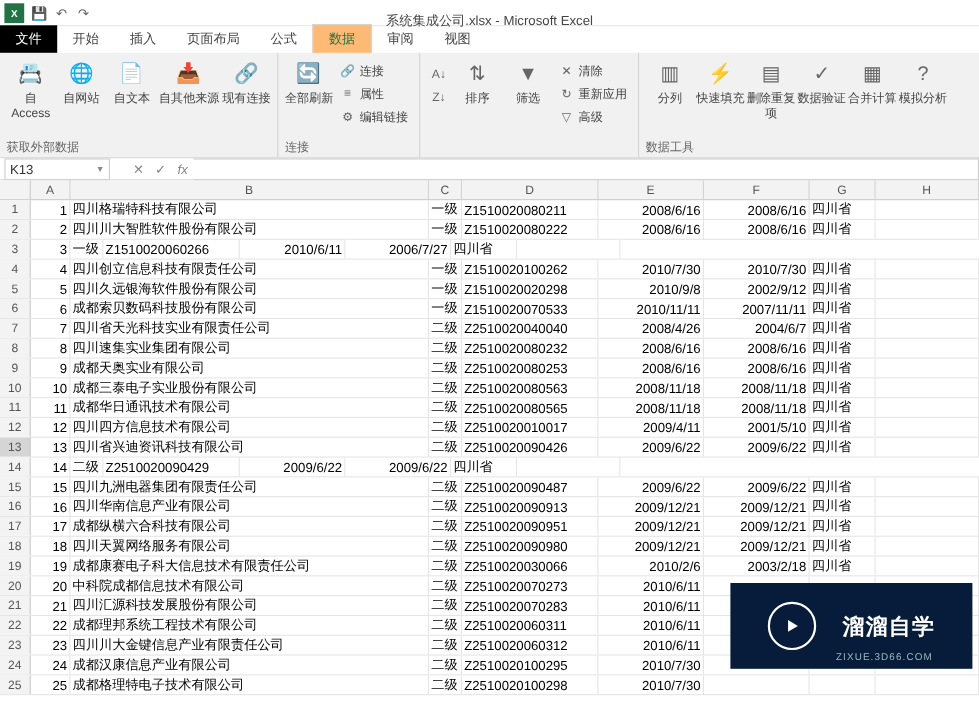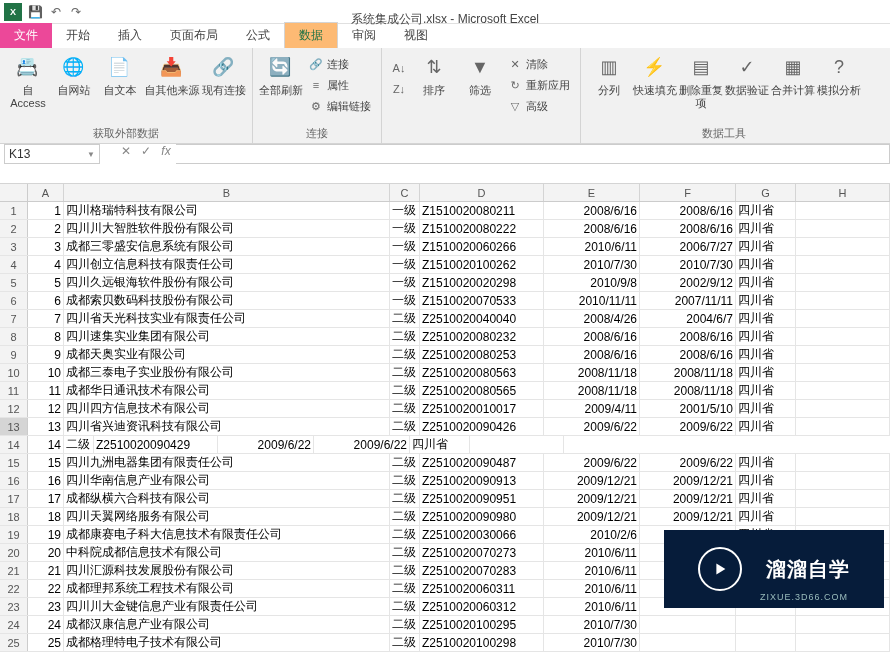--- a/index.html
+++ b/index.html
@@ -7,36 +7,36 @@
 
 
 .titlebar { height: 24px; background: #fff; display: flex; align-items: center; padding: 0 4px; border-bottom: 1px solid #e0e0e0; }
 .titlebar .xl-icon { width: 18px; height: 18px; background: #217346; color: #fff; font-size: 9px; font-weight: bold; display: inline-flex; align-items: center; justify-content: center; margin-right: 4px; }
 .titlebar .qat-icon { width: 20px; height: 18px; display: inline-flex; align-items: center; justify-content: center; color: #666; }
 .titlebar .title { position: absolute; left: 50%; transform: translateX(-50%); font-size: 12px; color: #444; margin-top: 16px; }
 
 
 .ribbon-tabs { height: 24px; background: #fff; display: flex; align-items: flex-end; }
 .ribbon-tabs .tab { padding: 4px 14px; font-size: 12px; color: #444; cursor: pointer; }
-.ribbon-tabs .tab.file { background: #ec4899; color: #fff; }
+.ribbon-tabs .tab.file { background: #000000; color: #fff; }
 .ribbon-tabs .tab.active { background: #fdba74; border: 1px solid #d4d4d4; border-bottom: none; color: #217346; }
 
 
 .ribbon { height: 96px; background: #f1f1f1; border-bottom: 1px solid #d4d4d4; display: flex; }
 .ribbon-group { border-right: 1px solid #d4d4d4; display: flex; flex-direction: column; justify-content: space-between; padding: 4px 6px 0 6px; }
 .ribbon-group .group-items { display: flex; align-items: flex-start; gap: 2px; flex: 1; }
-.ribbon-group .group-label { text-align: center; font-size: 11px; color: #666; padding: 2px 0; }
+.ribbon-group .group-label { text-align: left; font-size: 11px; color: #666; padding: 2px 0; }
 .rbtn { display: flex; flex-direction: column; align-items: center; justify-content: flex-start; width: 44px; padding: 2px 0; font-size: 11px; color: #444; cursor: pointer; line-height: 1.2; text-align: center; }
 .rbtn .ico { width: 28px; height: 28px; margin-bottom: 2px; display: flex; align-items: center; justify-content: center; font-size: 18px; color: #666; border: 1px solid transparent; }
 .vstack { display: flex; flex-direction: column; gap: 1px; padding-top: 2px; }
 .small-item { display: flex; align-items: center; gap: 4px; font-size: 11px; color: #444; height: 20px; padding: 0 4px; cursor: pointer; }
 .small-item .sico { width: 14px; height: 14px; display: inline-flex; align-items: center; justify-content: center; color: #666; }
 
 
-.namebox-row { height: 40px; border-bottom: 1px solid #d4d4d4; display: flex; align-items: flex-start; background: #fff; }
+.namebox-row { height: 20px; border-bottom: 1px solid #d4d4d4; display: flex; align-items: center; background: #fff; }
 .namebox { width: 96px; height: 20px; border: 1px solid #ccc; margin-left: 4px; padding: 0 4px; font-size: 12px; display: flex; align-items: center; justify-content: space-between; }
 .namebox .dd { color: #888; font-size: 8px; }
 .fx-btn { width: 20px; text-align: center; color: #888; }
 .fx-btn.fx { font-style: italic; }
 .formula-input { flex: 1; height: 20px; border: 1px solid #ccc; border-left: none; padding: 0 4px; }
 
 
 .grid { position: relative; font-family: "SimSun", sans-serif; }
 .col-headers { display: flex; height: 18px; background: #f3f3f3; border-bottom: 1px solid #ccc; }
 .rowh { width: 28px; background: #f3f3f3; border-right: 1px solid #ccc; text-align: center; font-size: 11px; color: #555; display: flex; align-items: center; justify-content: center; }
@@ -243,21 +243,20 @@
         <div class="cell col-C">一级</div>
         <div class="cell col-D">Z1510020080222</div>
         <div class="cell col-E r">2008/6/16</div>
         <div class="cell col-F r">2008/6/16</div>
         <div class="cell col-G">四川省</div>
         <div class="cell col-H"></div>
       </div>
       <div class="row">
         <div class="rowh">3</div>
         <div class="cell col-A r">3</div>
-        <div class="cell col-B">成都三零盛安信息系统有限公司</div>
         <div class="cell col-C">一级</div>
         <div class="cell col-D">Z1510020060266</div>
         <div class="cell col-E r">2010/6/11</div>
         <div class="cell col-F r">2006/7/27</div>
         <div class="cell col-G">四川省</div>
         <div class="cell col-H"></div>
       </div>
       <div class="row">
         <div class="rowh">4</div>
         <div class="cell col-A r">4</div>

